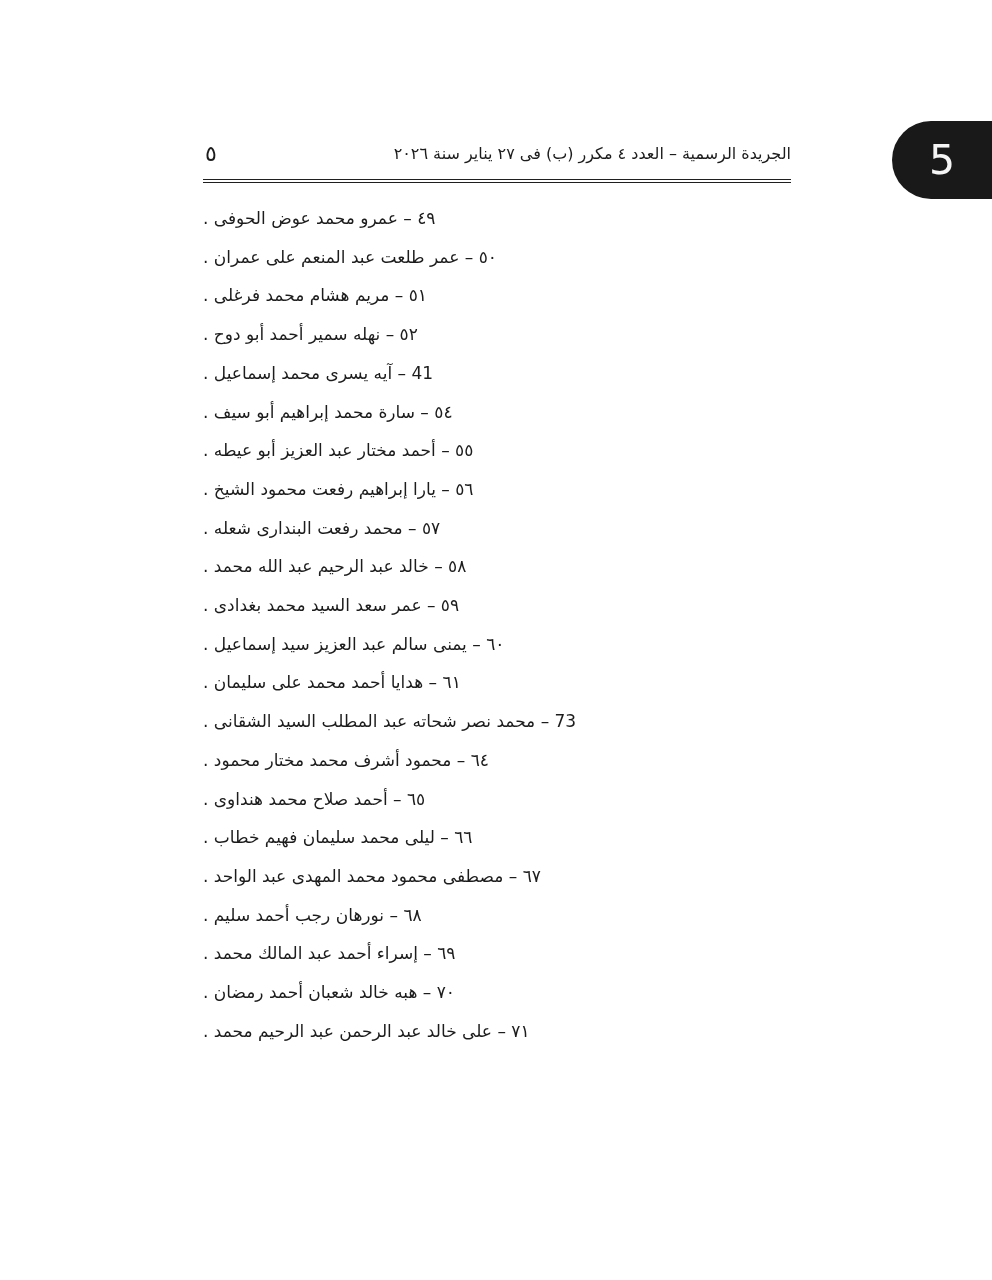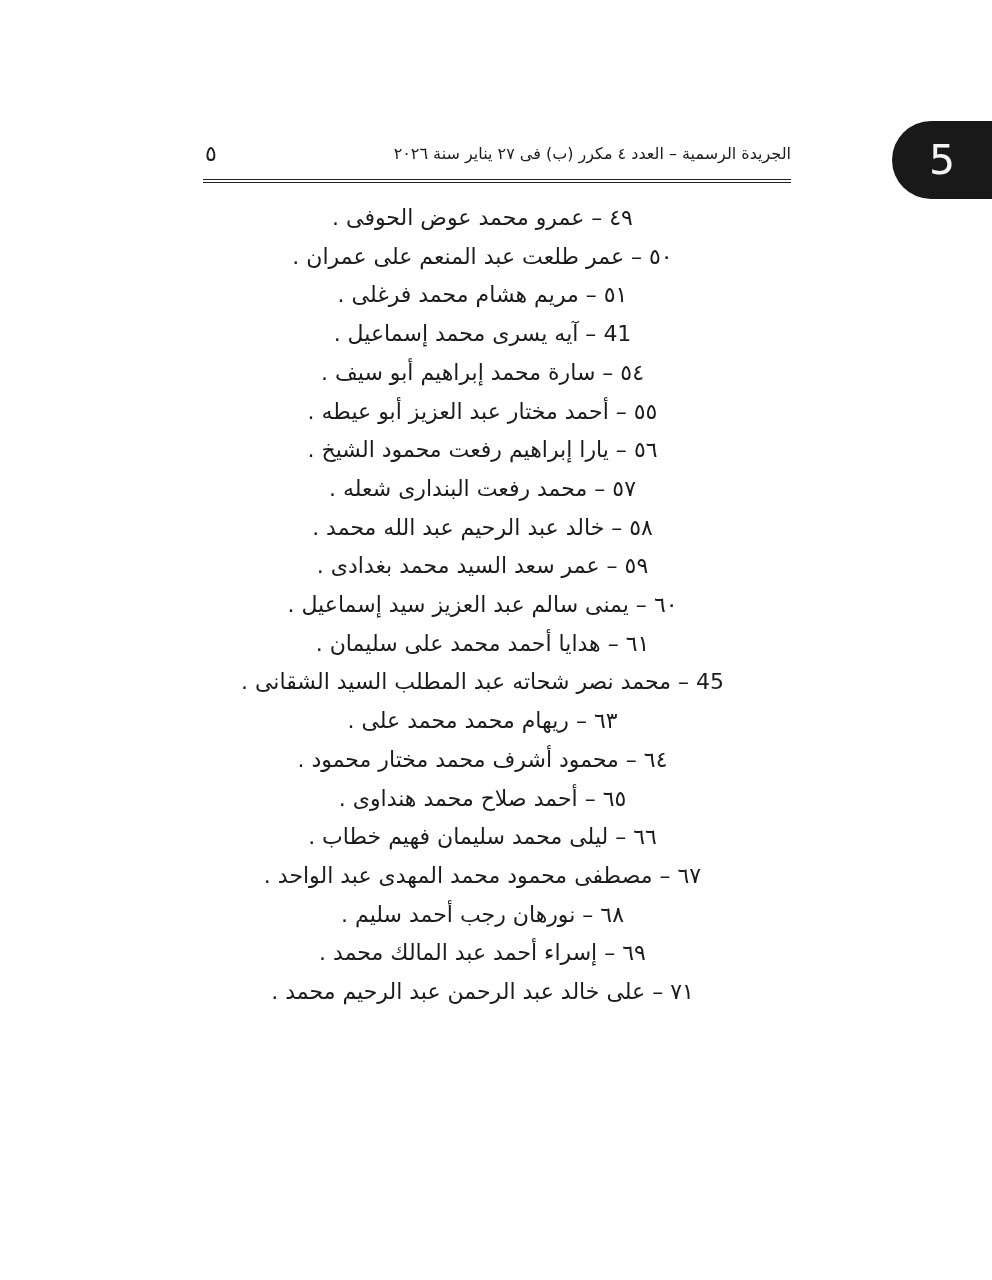--- a/index.html
+++ b/index.html
@@ -73,22 +73,22 @@
   }
   .names-list {
     position: absolute;
     top: 199px;
     left: 0;
     width: 100%;
     direction: rtl;
   }
   .name-row {
     direction: rtl;
-    text-align: center;
-    font-size: 22px;
+    text-align: left;
+    font-size: 17px;
     line-height: 38.7px;
     padding-right: 29px;
     white-space: nowrap;
   }
 </style>
 </head>
 <body>
 
 <div class="page">
 
@@ -102,34 +102,35 @@
       <span class="header-title">الجريدة الرسمية – العدد ٤ مكرر (ب) فى ٢٧ يناير سنة ٢٠٢٦</span>
       <span class="header-pagenum">٥</span>
     </div>
 
     <div class="rule"></div>
 
     <div class="names-list">
       <div class="name-row">٤٩ – عمرو محمد عوض الحوفى .</div>
       <div class="name-row">٥٠ – عمر طلعت عبد المنعم على عمران .</div>
       <div class="name-row">٥١ – مريم هشام محمد فرغلى .</div>
+      <div class="name-row">٥٢ – نهله سمير أحمد أبو دوح .</div>
       <div class="name-row">41 – آيه يسرى محمد إسماعيل .</div>
       <div class="name-row">٥٤ – سارة محمد إبراهيم أبو سيف .</div>
       <div class="name-row">٥٥ – أحمد مختار عبد العزيز أبو عيطه .</div>
       <div class="name-row">٥٦ – يارا إبراهيم رفعت محمود الشيخ .</div>
       <div class="name-row">٥٧ – محمد رفعت البندارى شعله .</div>
       <div class="name-row">٥٨ – خالد عبد الرحيم عبد الله محمد .</div>
       <div class="name-row">٥٩ – عمر سعد السيد محمد بغدادى .</div>
       <div class="name-row">٦٠ – يمنى سالم عبد العزيز سيد إسماعيل .</div>
       <div class="name-row">٦١ – هدايا أحمد محمد على سليمان .</div>
-      <div class="name-row">45 – محمد نصر شحاته عبد المطلب السيد الشقانى .</div>
-      <div class="name-row">٦٣ – ريهام محمد محمد على .</div>
+      <div class="name-row">73 – محمد نصر شحاته عبد المطلب السيد الشقانى .</div>
       <div class="name-row">٦٤ – محمود أشرف محمد مختار محمود .</div>
       <div class="name-row">٦٥ – أحمد صلاح محمد هنداوى .</div>
       <div class="name-row">٦٦ – ليلى محمد سليمان فهيم خطاب .</div>
       <div class="name-row">٦٧ – مصطفى محمود محمد المهدى عبد الواحد .</div>
       <div class="name-row">٦٨ – نورهان رجب أحمد سليم .</div>
       <div class="name-row">٦٩ – إسراء أحمد عبد المالك محمد .</div>
+      <div class="name-row">٧٠ – هبه خالد شعبان أحمد رمضان .</div>
       <div class="name-row">٧١ – على خالد عبد الرحمن عبد الرحيم محمد .</div>
     </div>
 
   </div>
 </div>
 
 </body></html>

